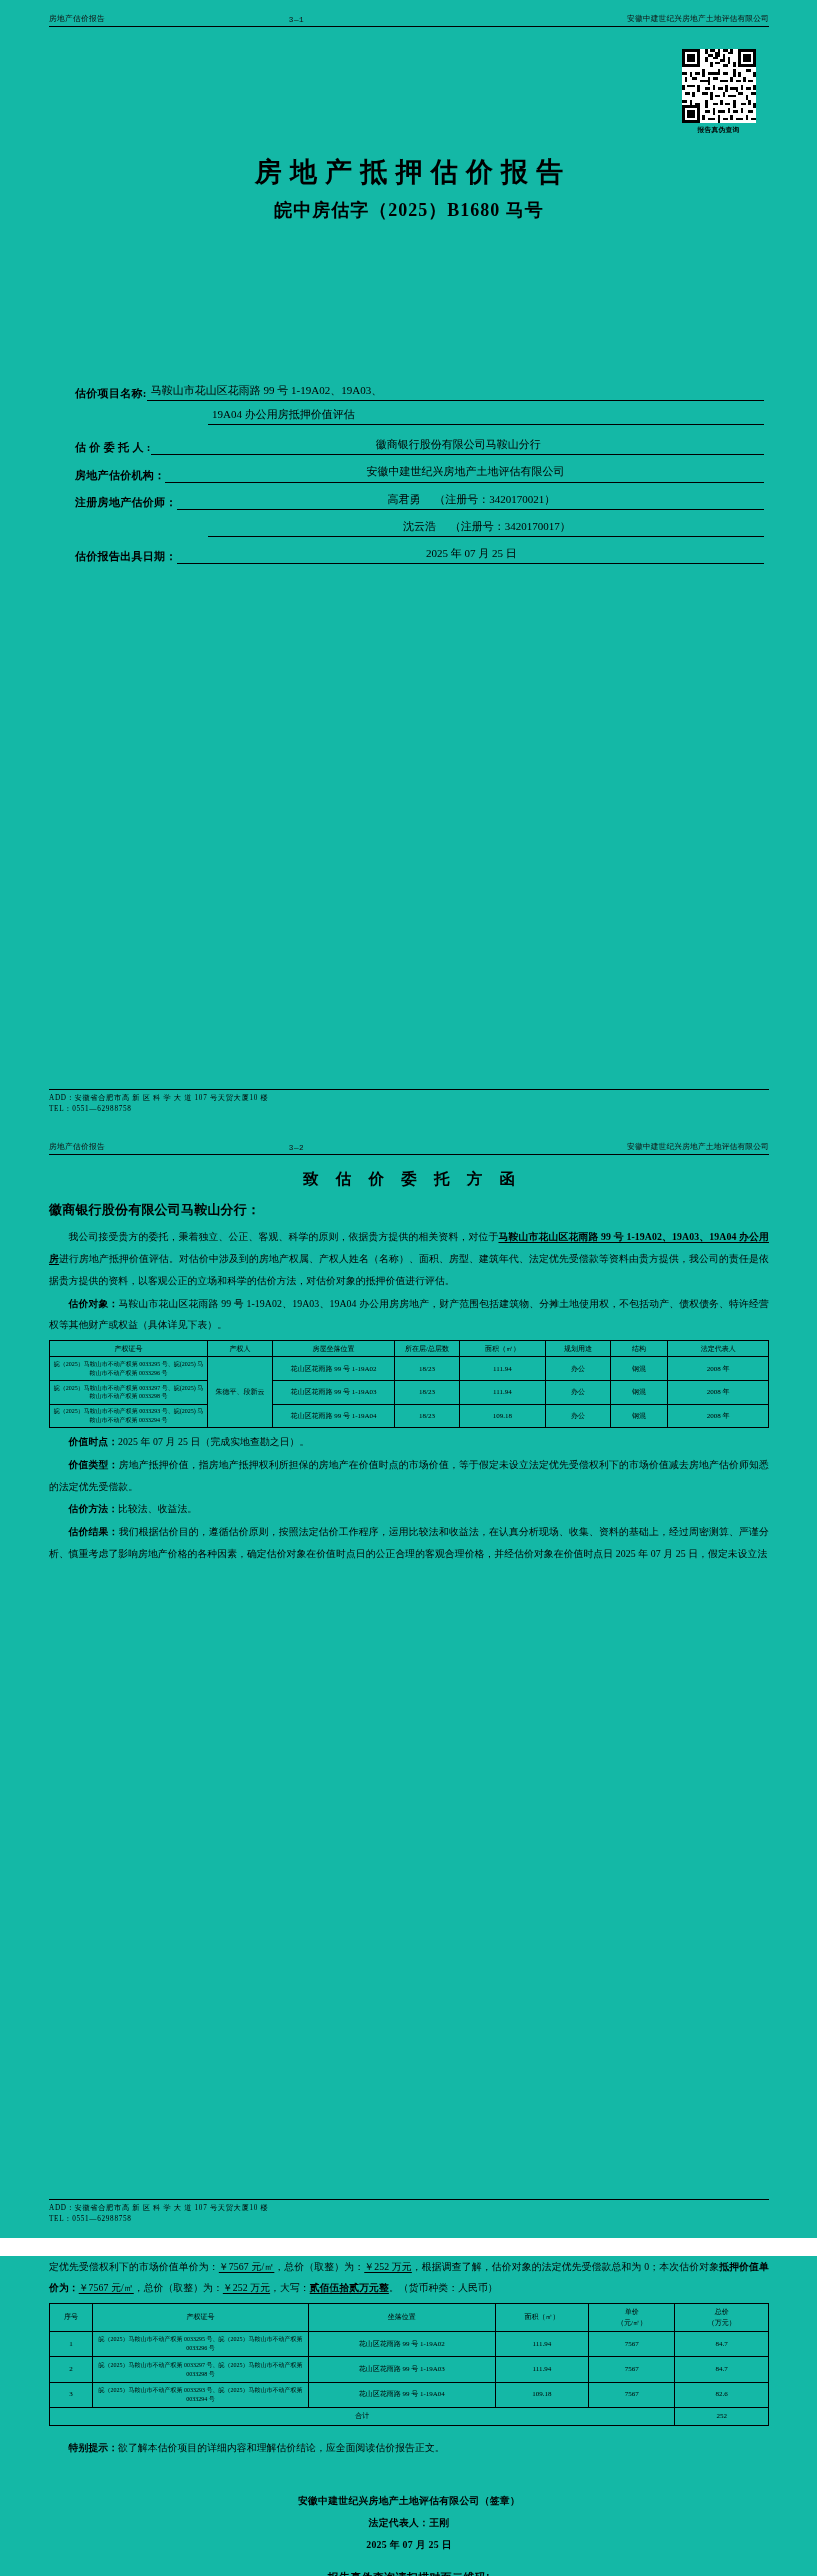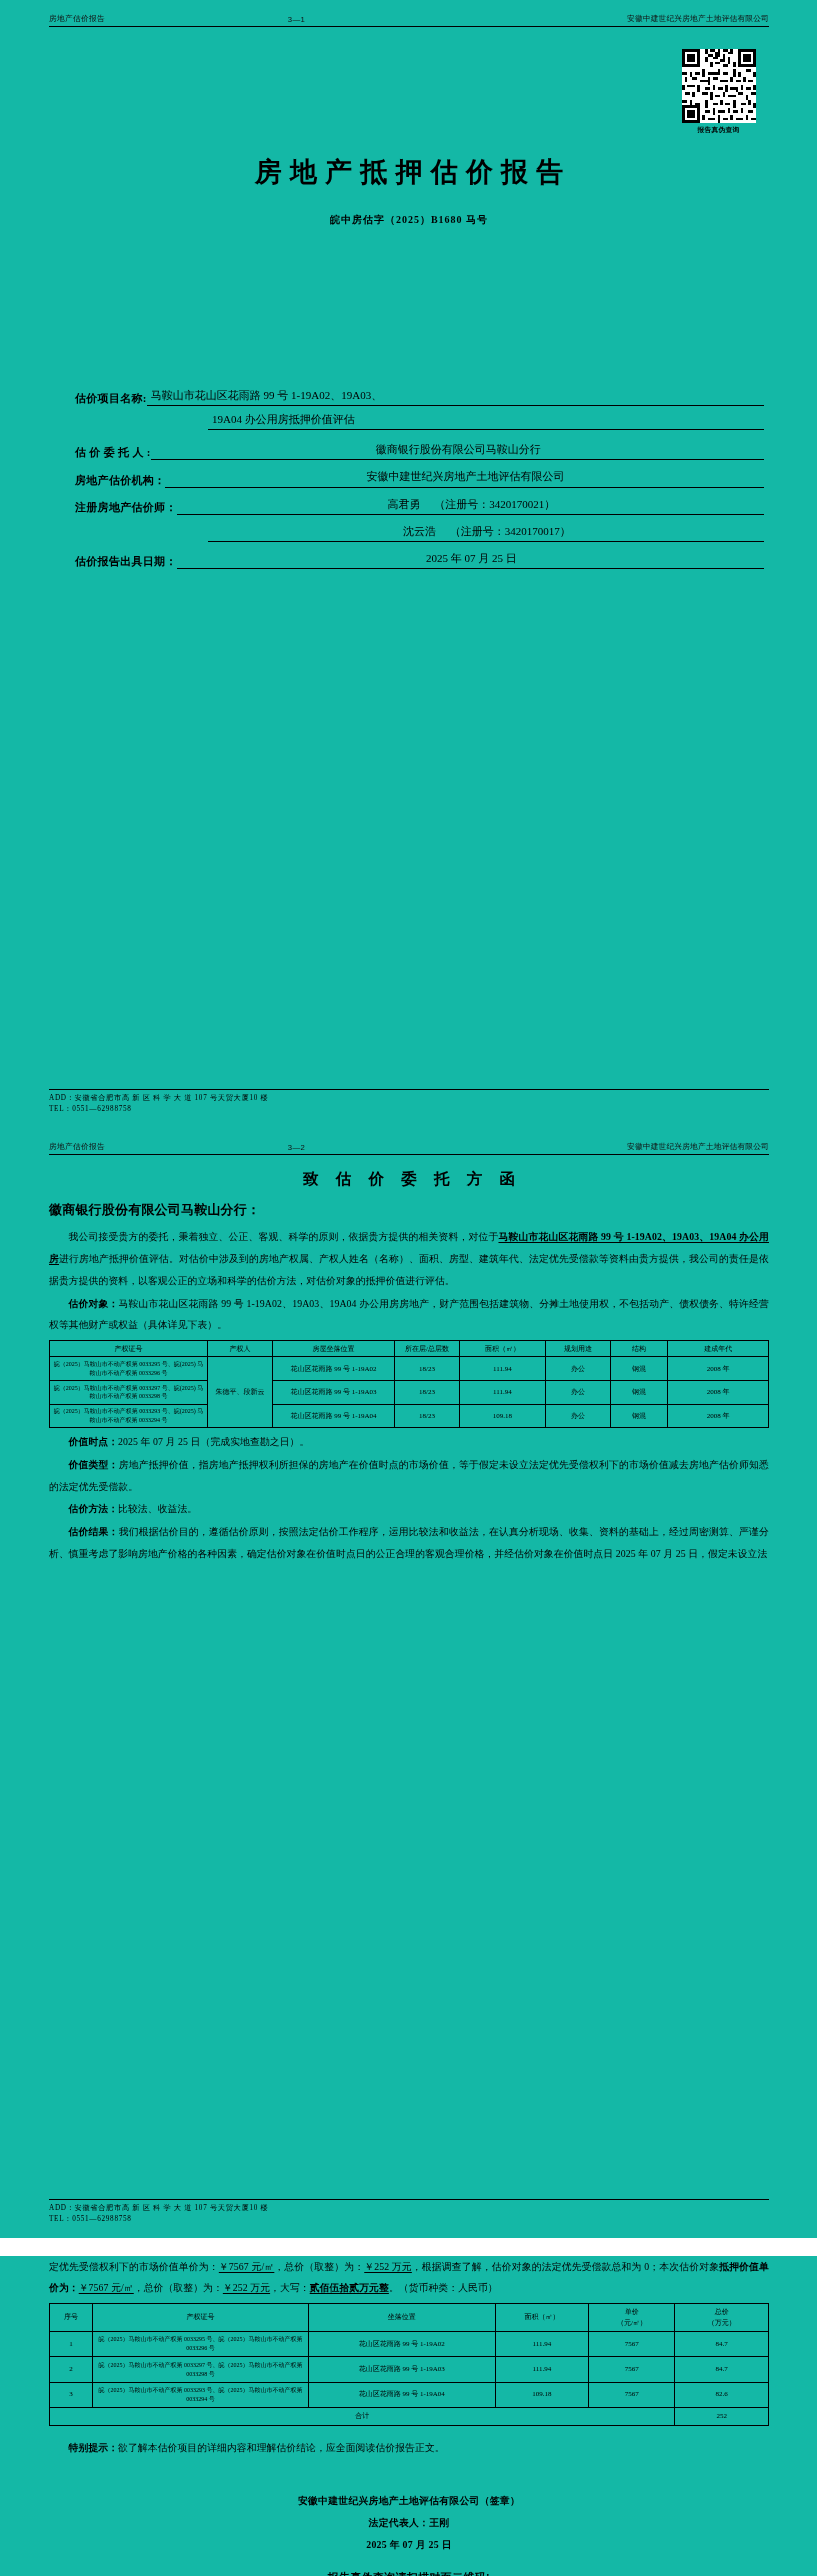--- a/index.html
+++ b/index.html
@@ -3,40 +3,40 @@
 <meta charset="utf-8">
 <style>
   html,body{margin:0;padding:0;background:#c8c8c8;}
   body{font-family:"Liberation Serif","DejaVu Serif",serif;}
   .doc{width:818px;margin:0 auto;background:#ffffff;position:relative;}
   .page{position:relative;width:818px;box-sizing:border-box;padding:0 49px;background:#14b8a6;}
 
   
   .pg-head{display:flex;align-items:flex-end;font-size:7.7px;color:#111;padding-top:14.4px;}
   .pg-head .hl{width:170px;letter-spacing:0.3px;}
-  .pg-head .hc{width:155px;text-align:center;font-family:Liberation Sans, sans-serif;letter-spacing:0.5px;}
+  .pg-head .hc{width:155px;text-align:center;font-family:Liberation Mono, monospace;letter-spacing:0.5px;}
   .pg-head .hr{flex:1;text-align:right;letter-spacing:0.2px;}
   .rule{border-bottom:1.2px solid #000;margin-top:2.1px;}
 
   
   .pg-foot{margin-top:5.2px;}
   .pg-foot .rule2{border-top:1.2px solid #000;margin-bottom:2.6px;}
   .pg-foot .fl{font-size:7.2px;letter-spacing:0.7px;line-height:1.5;}
 
   
   .qr-wrap{position:absolute;right:57px;top:49px;width:85px;text-align:center;}
   .qr{width:74px;height:74px;margin:0 auto;display:block;}
   .qr-cap{font-size:6.7px;margin-top:2.6px;letter-spacing:0.3px;font-weight:bold;}
 
   .cover-title{
     text-align:center;margin-top:129px;font-size:27px;font-weight:bold;
     letter-spacing:8.2px;text-indent:8.2px;line-height:1.25;
     font-family:"Liberation Serif","DejaVu Serif",serif;
   }
-  .cover-sub{text-align:center;margin-top:23px;font-size:10px;font-weight:bold;letter-spacing:1px;}
+  .cover-sub{text-align:center;margin-top:8px;font-size:18px;font-weight:bold;letter-spacing:1px;}
 
   .cover-info{margin-top:160px;padding-left:26px;padding-right:5.2px;font-size:11px;}
   .ci-row{display:flex;align-items:flex-end;margin-bottom:4.6px;}
   .ci-lab{font-weight:bold;white-space:nowrap;letter-spacing:0.3px;}
   .ci-val{
     flex:1;border-bottom:0.8px solid #000;font-weight:normal;
     padding:0 2.1px 1px 4.1px;line-height:1.55;
   }
   .ci-val.c{text-align:center;}
   .ci-indent{width:133px;}
@@ -252,21 +252,21 @@
     <table class="tb">
       <thead>
         <tr>
           <th style="width:22%">产权证号</th>
           <th style="width:9%">产权人</th>
           <th style="width:17%">房屋坐落位置</th>
           <th style="width:9%">所在层/总层数</th>
           <th style="width:12%">面积（㎡）</th>
           <th style="width:9%">规划用途</th>
           <th style="width:8%">结构</th>
-          <th style="width:14%">建成年代</th>
+          <th style="width:14%">法定代表人</th>
         </tr>
       </thead>
       <tbody>
         <tr>
           <td class="cert">皖（2025）马鞍山市不动产权第 0033295 号、皖(2025) 马鞍山市不动产权第 0033296 号</td>
           <td rowspan="3">朱德平、段新云</td>
           <td>花山区花雨路 99 号 1-19A02</td>
           <td>18/23</td>
           <td>111.94</td>
           <td>办公</td>

